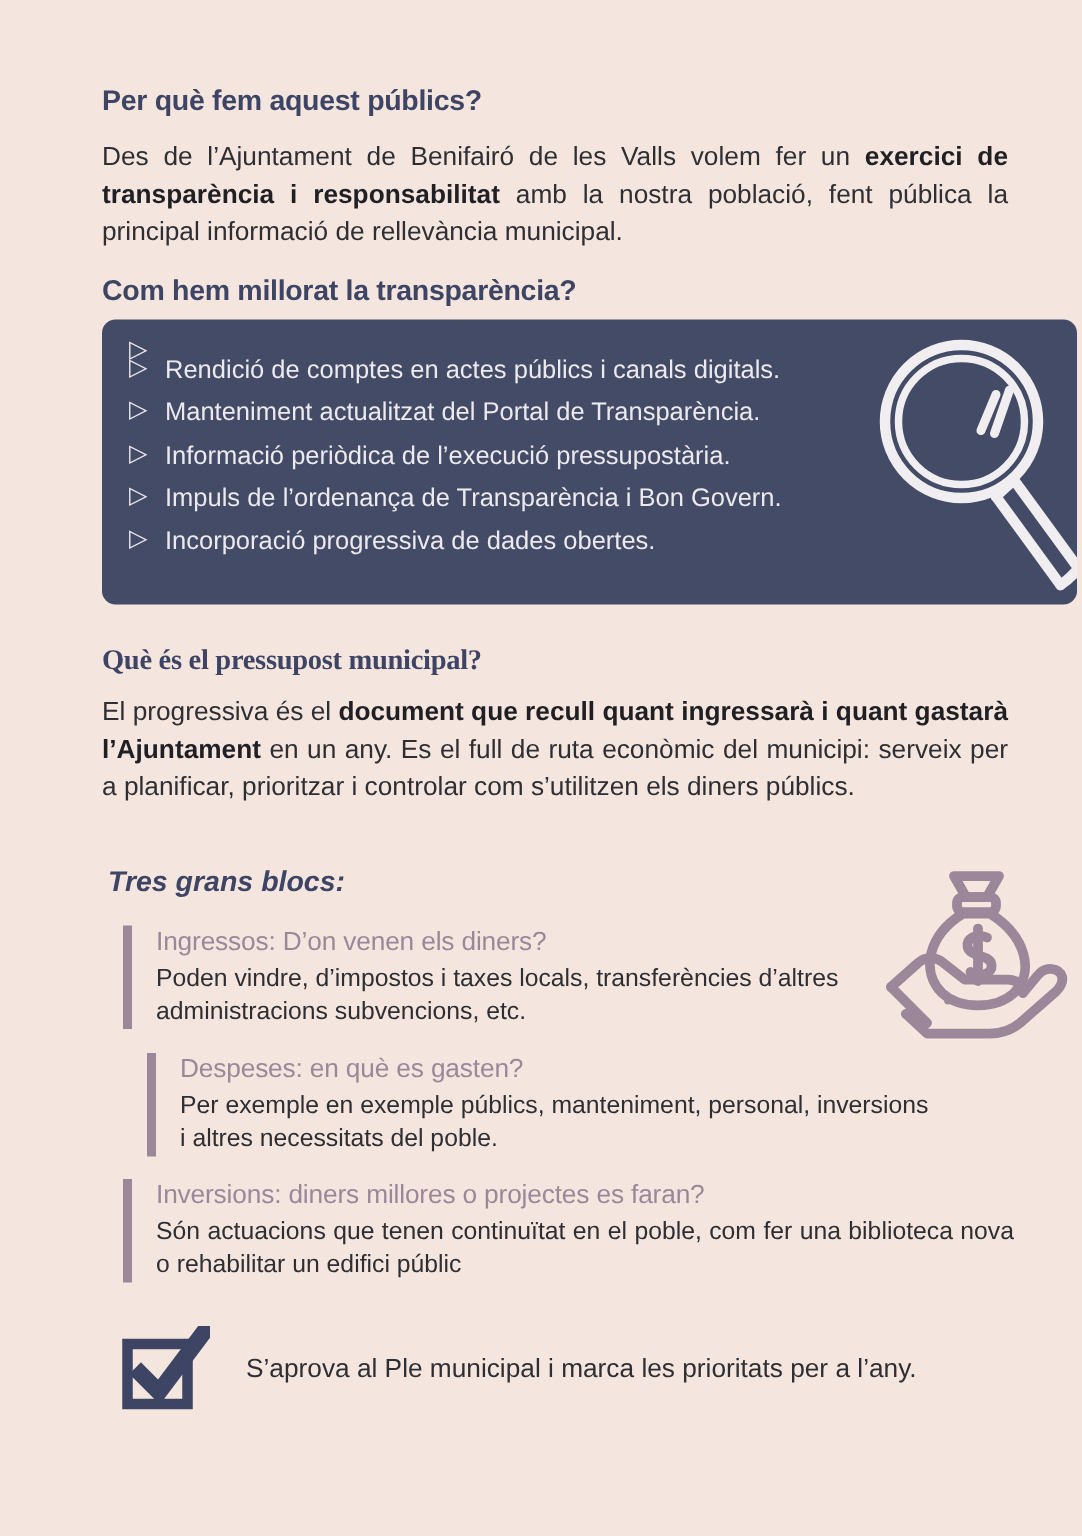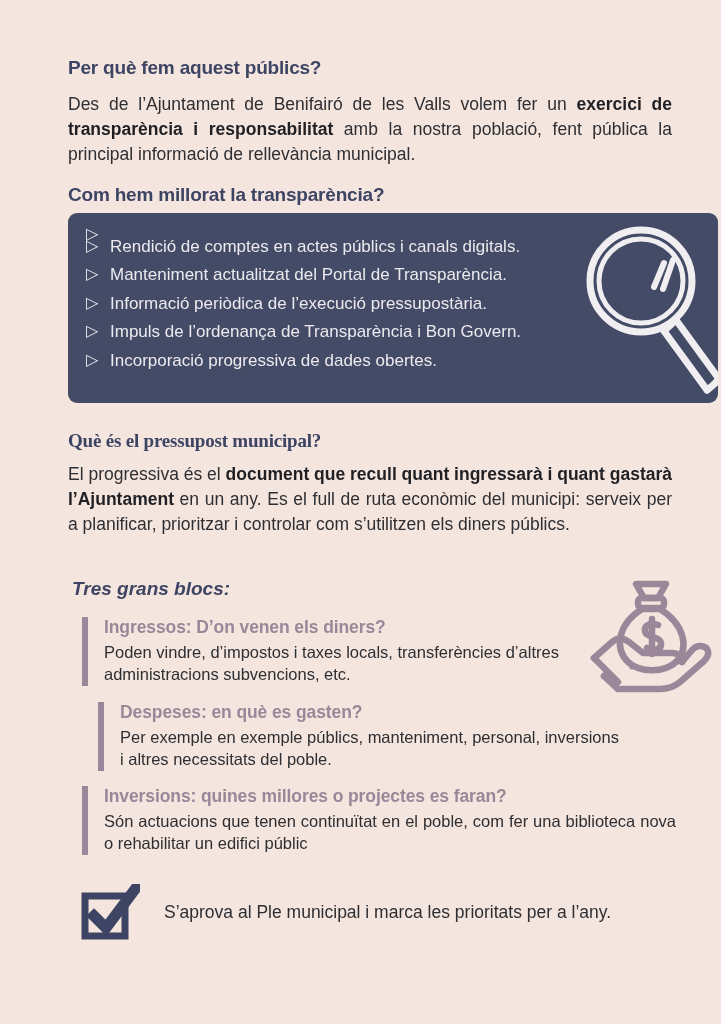--- a/index.html
+++ b/index.html
@@ -131,21 +131,21 @@
     padding-left: 16px;
     border-left: 6px solid #9b8799;
     box-sizing: border-box;
   }
   .bloc-1 { top: 617px; }
   .bloc-2 { top: 702px; margin-left: 16px; }
   .bloc-3 { top: 786px; }
   .bloc h4 {
     margin: 0 0 3px 0;
     font-size: 17.5px;
-    font-weight: bold;
+    font-weight: normal;
     color: #9b8799;
     letter-spacing: -0.1px;
     white-space: nowrap;
   }
   .bloc p {
     margin: 0;
     font-size: 16.5px;
     line-height: 1.36;
     color: #2e2e33;
   }
@@ -240,21 +240,21 @@
 
   <div class="bloc bloc-1">
     <h4>Ingressos: D’on venen els diners?</h4>
     <p>Poden vindre, d’impostos i taxes locals, transferències d’altres administracions  subvencions, etc.</p>
   </div>
   <div class="bloc bloc-2">
     <h4>Despeses: en què es gasten?</h4>
     <p>Per exemple en exemple públics, manteniment, personal, inversions i altres necessitats del poble.</p>
   </div>
   <div class="bloc bloc-3">
-    <h4>Inversions: quines millores o projectes es faran?</h4>
+    <h4>Inversions: diners millores o projectes es faran?</h4>
     <p>Són actuacions que tenen continuïtat en el poble, com fer una biblioteca nova o rehabilitar un edifici públic</p>
   </div>
 
   <div class="footer-row">
     <svg class="checkbox-icon" viewBox="0 0 60 56" aria-hidden="true">
       <rect x="5" y="12" width="40" height="40" fill="none" stroke="#3e4463" stroke-width="7"></rect>
       <path d="M14 32 L26 44 L56 4" fill="none" stroke="#3e4463" stroke-width="11" stroke-linecap="square" stroke-linejoin="miter"></path>
     </svg>
     <p class="footer-text">S’aprova al Ple municipal i marca les prioritats per a l’any.</p>
   </div>

